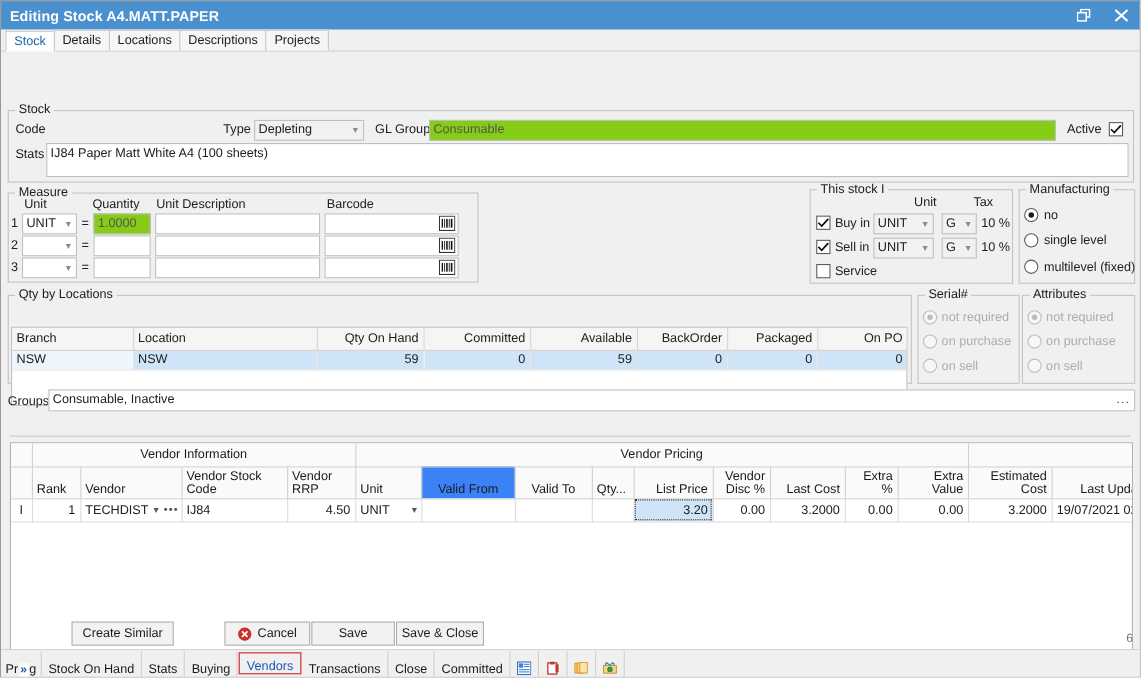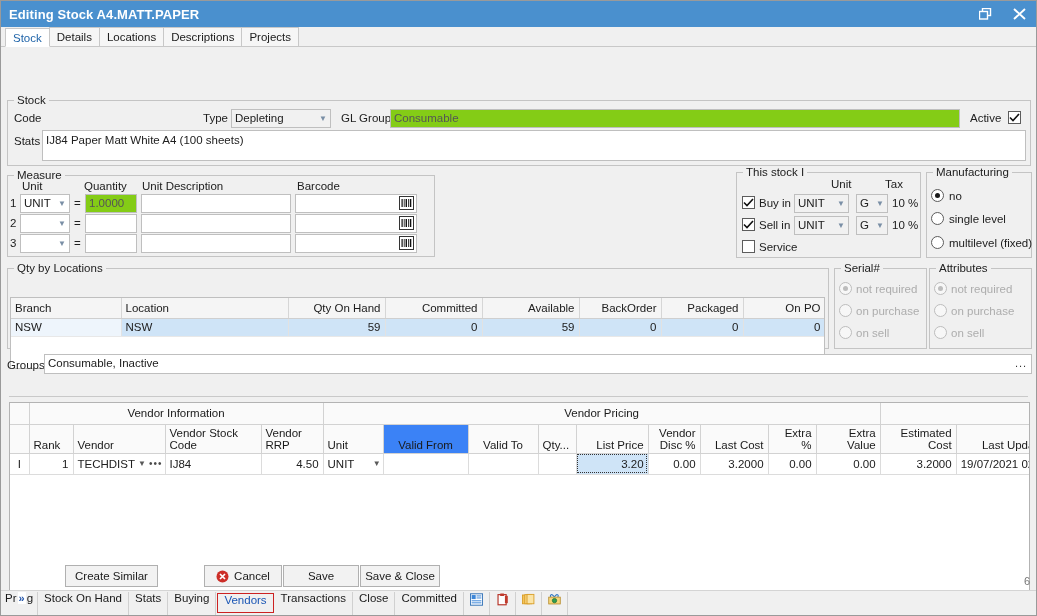--- a/index.html
+++ b/index.html
@@ -191,21 +191,21 @@
   }
   .xicon { width: 13px; height:13px; }
   .statusbar {
     position:absolute; left:0; right:0; bottom:0; height: 25px;
     background: #f0f0f0;
     border-top: 1px solid #d4d4d4;
     display:flex; align-items:center;
   }
   .sb-item {
     height: 23px; padding: 0 6px;
-    display:flex; align-items:flex-start;
+    display:flex; align-items:flex-end;
     font-size: 11.5px;
     border-right: 1px solid #d0d0d0;
     color:#1a1a1a;
   }
   .sb-item.active { color: #1a56b5; border: 1px solid #cc2222; height: 20px; margin: 0 1px; }
   .sb-icon { width: 26px; justify-content: center; }
   .overflow-chev {
     background:#fff; color:#2255aa; font-weight:bold;
     padding: 0 1px; font-size: 11px;
   }

